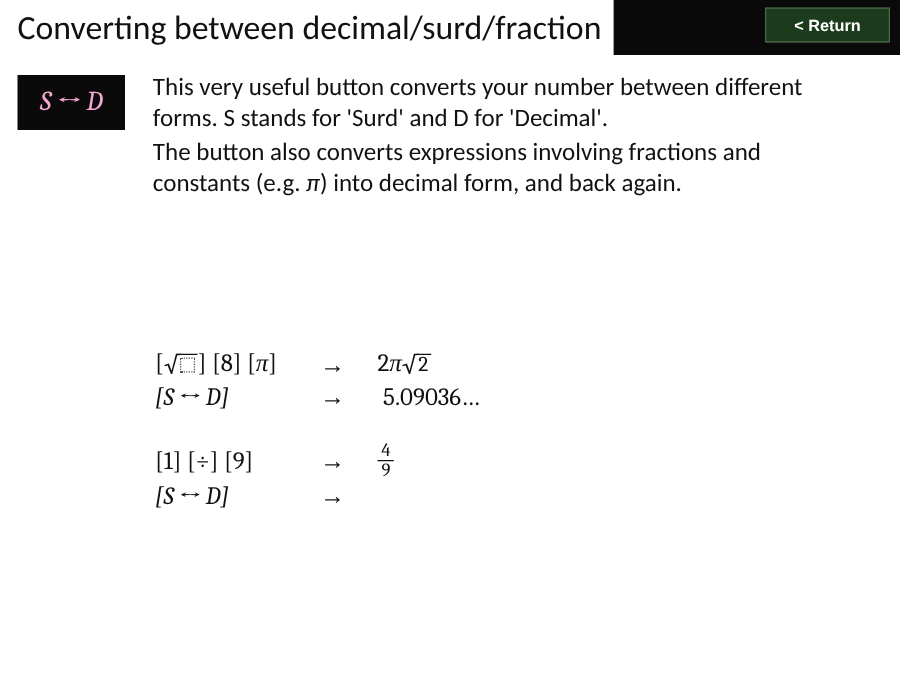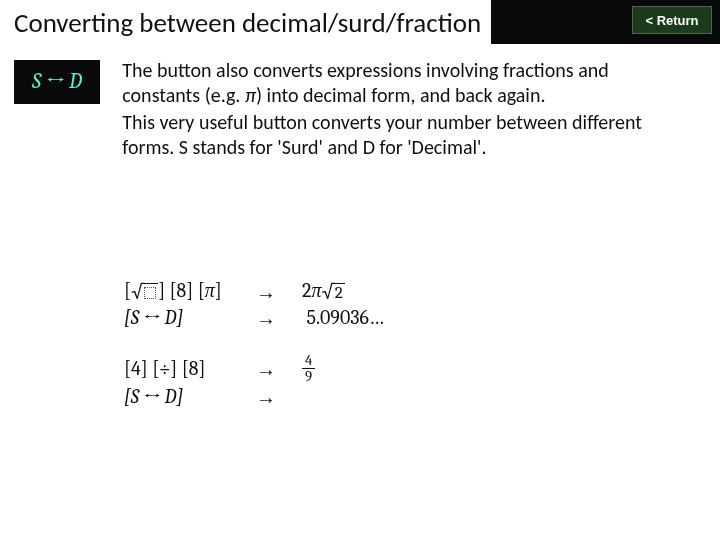--- a/index.html
+++ b/index.html
@@ -33,42 +33,42 @@
   .title-spacer {
     flex: 1;
     height: 100%;
     background: #0a0a0a;
   }
   .return-btn {
     position: absolute;
     right: 8px;
     top: 6px;
     height: 28px;
-    width: 80px;
+    width: 100px;
     background: #1c3a1c;
     border: 1px solid #4c6b47;
     color: #ffffff;
     font-size: 13px;
     font-weight: bold;
     display: flex;
     align-items: center;
     justify-content: center;
     cursor: pointer;
     font-family: Arial, sans-serif;
   }
   .content {
     position: relative;
     padding: 14px 14px;
     display: flex;
     gap: 22px;
     align-items: flex-start;
   }
   .key-badge {
     background: #0a0a0a;
-    color: #5eead4;
+    color: #f9a8d4;
     font-size: 22px;
     font-family: "Cambria Math", Cambria, serif;
     font-style: italic;
     padding: 8px 18px 10px 18px;
     white-space: nowrap;
     flex: 0 0 auto;
     margin-top: 2px;
   }
   .body-text {
     color: #111;
@@ -137,24 +137,24 @@
 
 <div class="titlebar">
   <div class="title-text">Converting between decimal/surd/fraction</div>
   <div class="title-spacer"></div>
   <div class="return-btn">&lt; Return</div>
 </div>
 
 <div class="content">
   <div class="key-badge">S ↔ D</div>
   <div class="body-text">
+    <p>This very useful button converts your number between different forms. S stands for 'Surd' and D for 'Decimal'.</p>
     <p>
       <span>The button also converts expressions involving fractions and constants (e.g. </span><span class="ital">π</span><span>) into decimal form, and back again.</span>
     </p>
-    <p>This very useful button converts your number between different forms. S stands for 'Surd' and D for 'Decimal'.</p>
   </div>
 </div>
 
 <div class="examples">
 
   <div class="ex-row">
     <div class="ex-left">
       <span>[</span><span class="sqrt-wrap">
           <span class="radical">√</span>
           <span class="radicand"><span class="pb"></span></span>
@@ -171,21 +171,21 @@
 
   <div class="ex-row">
     <div class="ex-left ital">[S ↔ D]</div>
     <div class="ex-arrow">→</div>
     <div class="ex-right">&nbsp;<span>5.09036…</span></div>
   </div>
 
   <div class="gap"></div>
 
   <div class="ex-row">
-    <div class="ex-left">[4] [÷] [8]</div>
+    <div class="ex-left">[1] [÷] [9]</div>
     <div class="ex-arrow">→</div>
     <div class="ex-right">
       <span class="frac">
         <span class="num">4</span>
         <span class="den">9</span>
       </span>
     </div>
   </div>
 
   <div class="ex-row">

